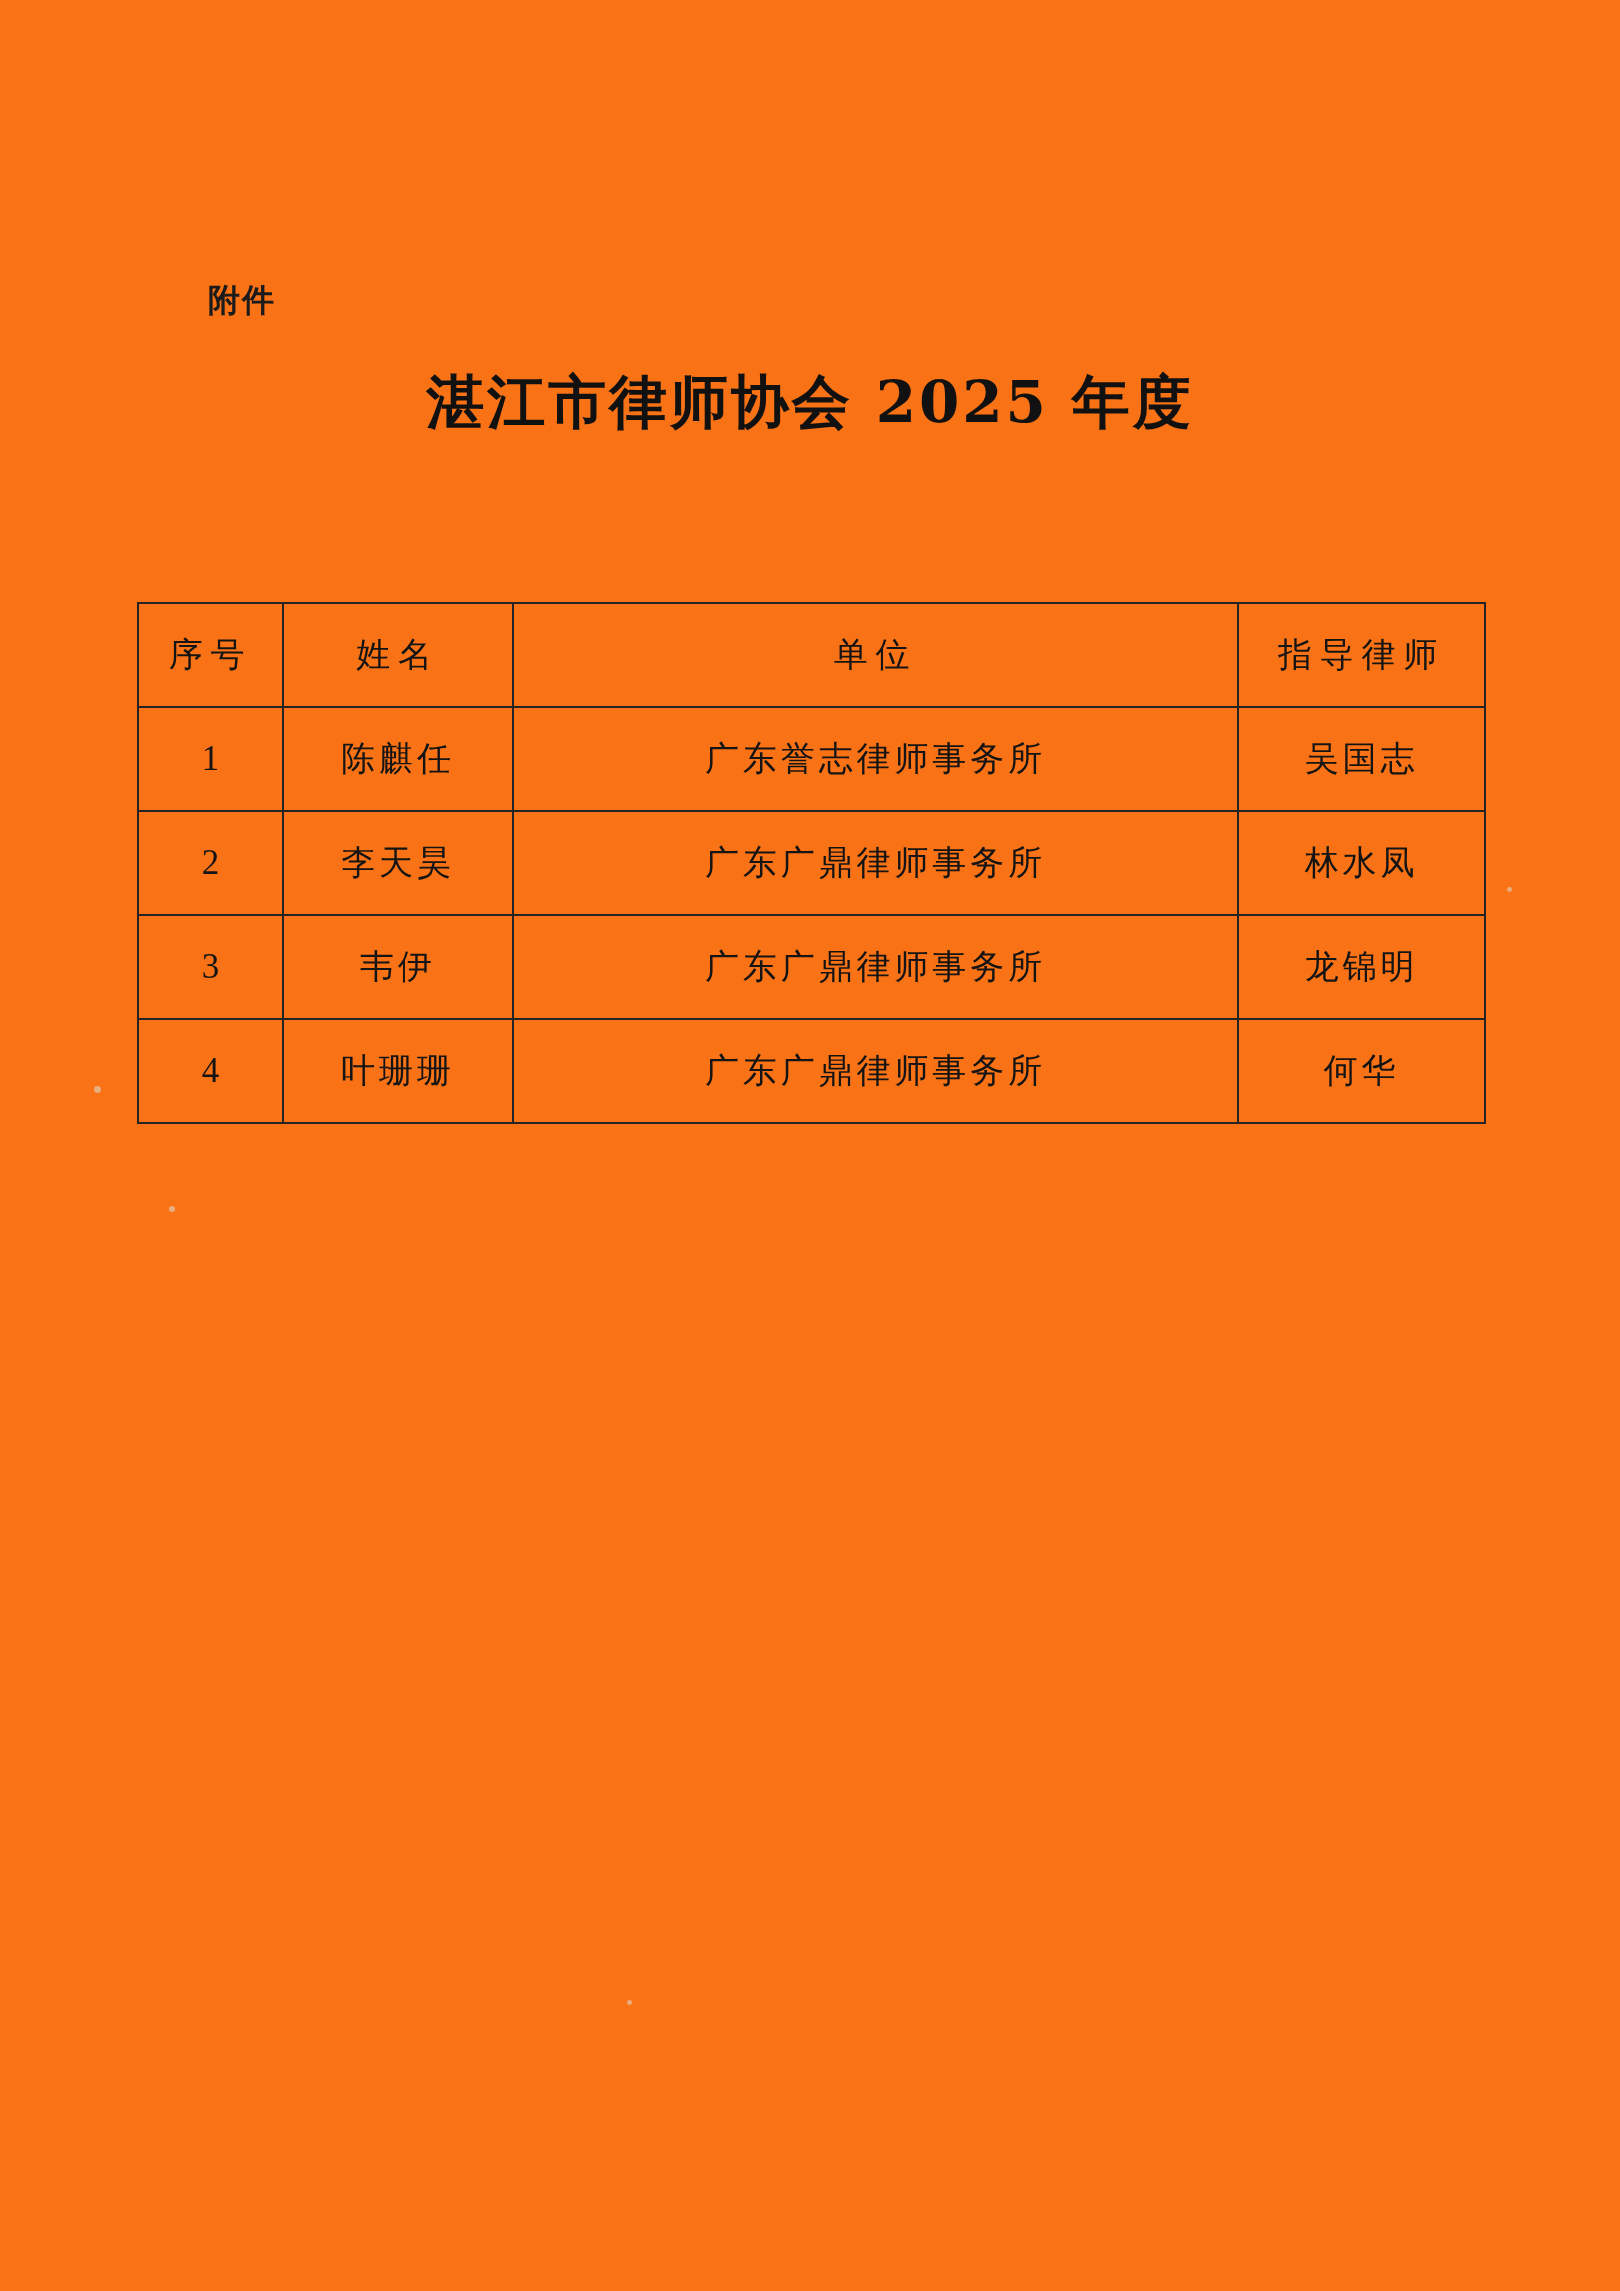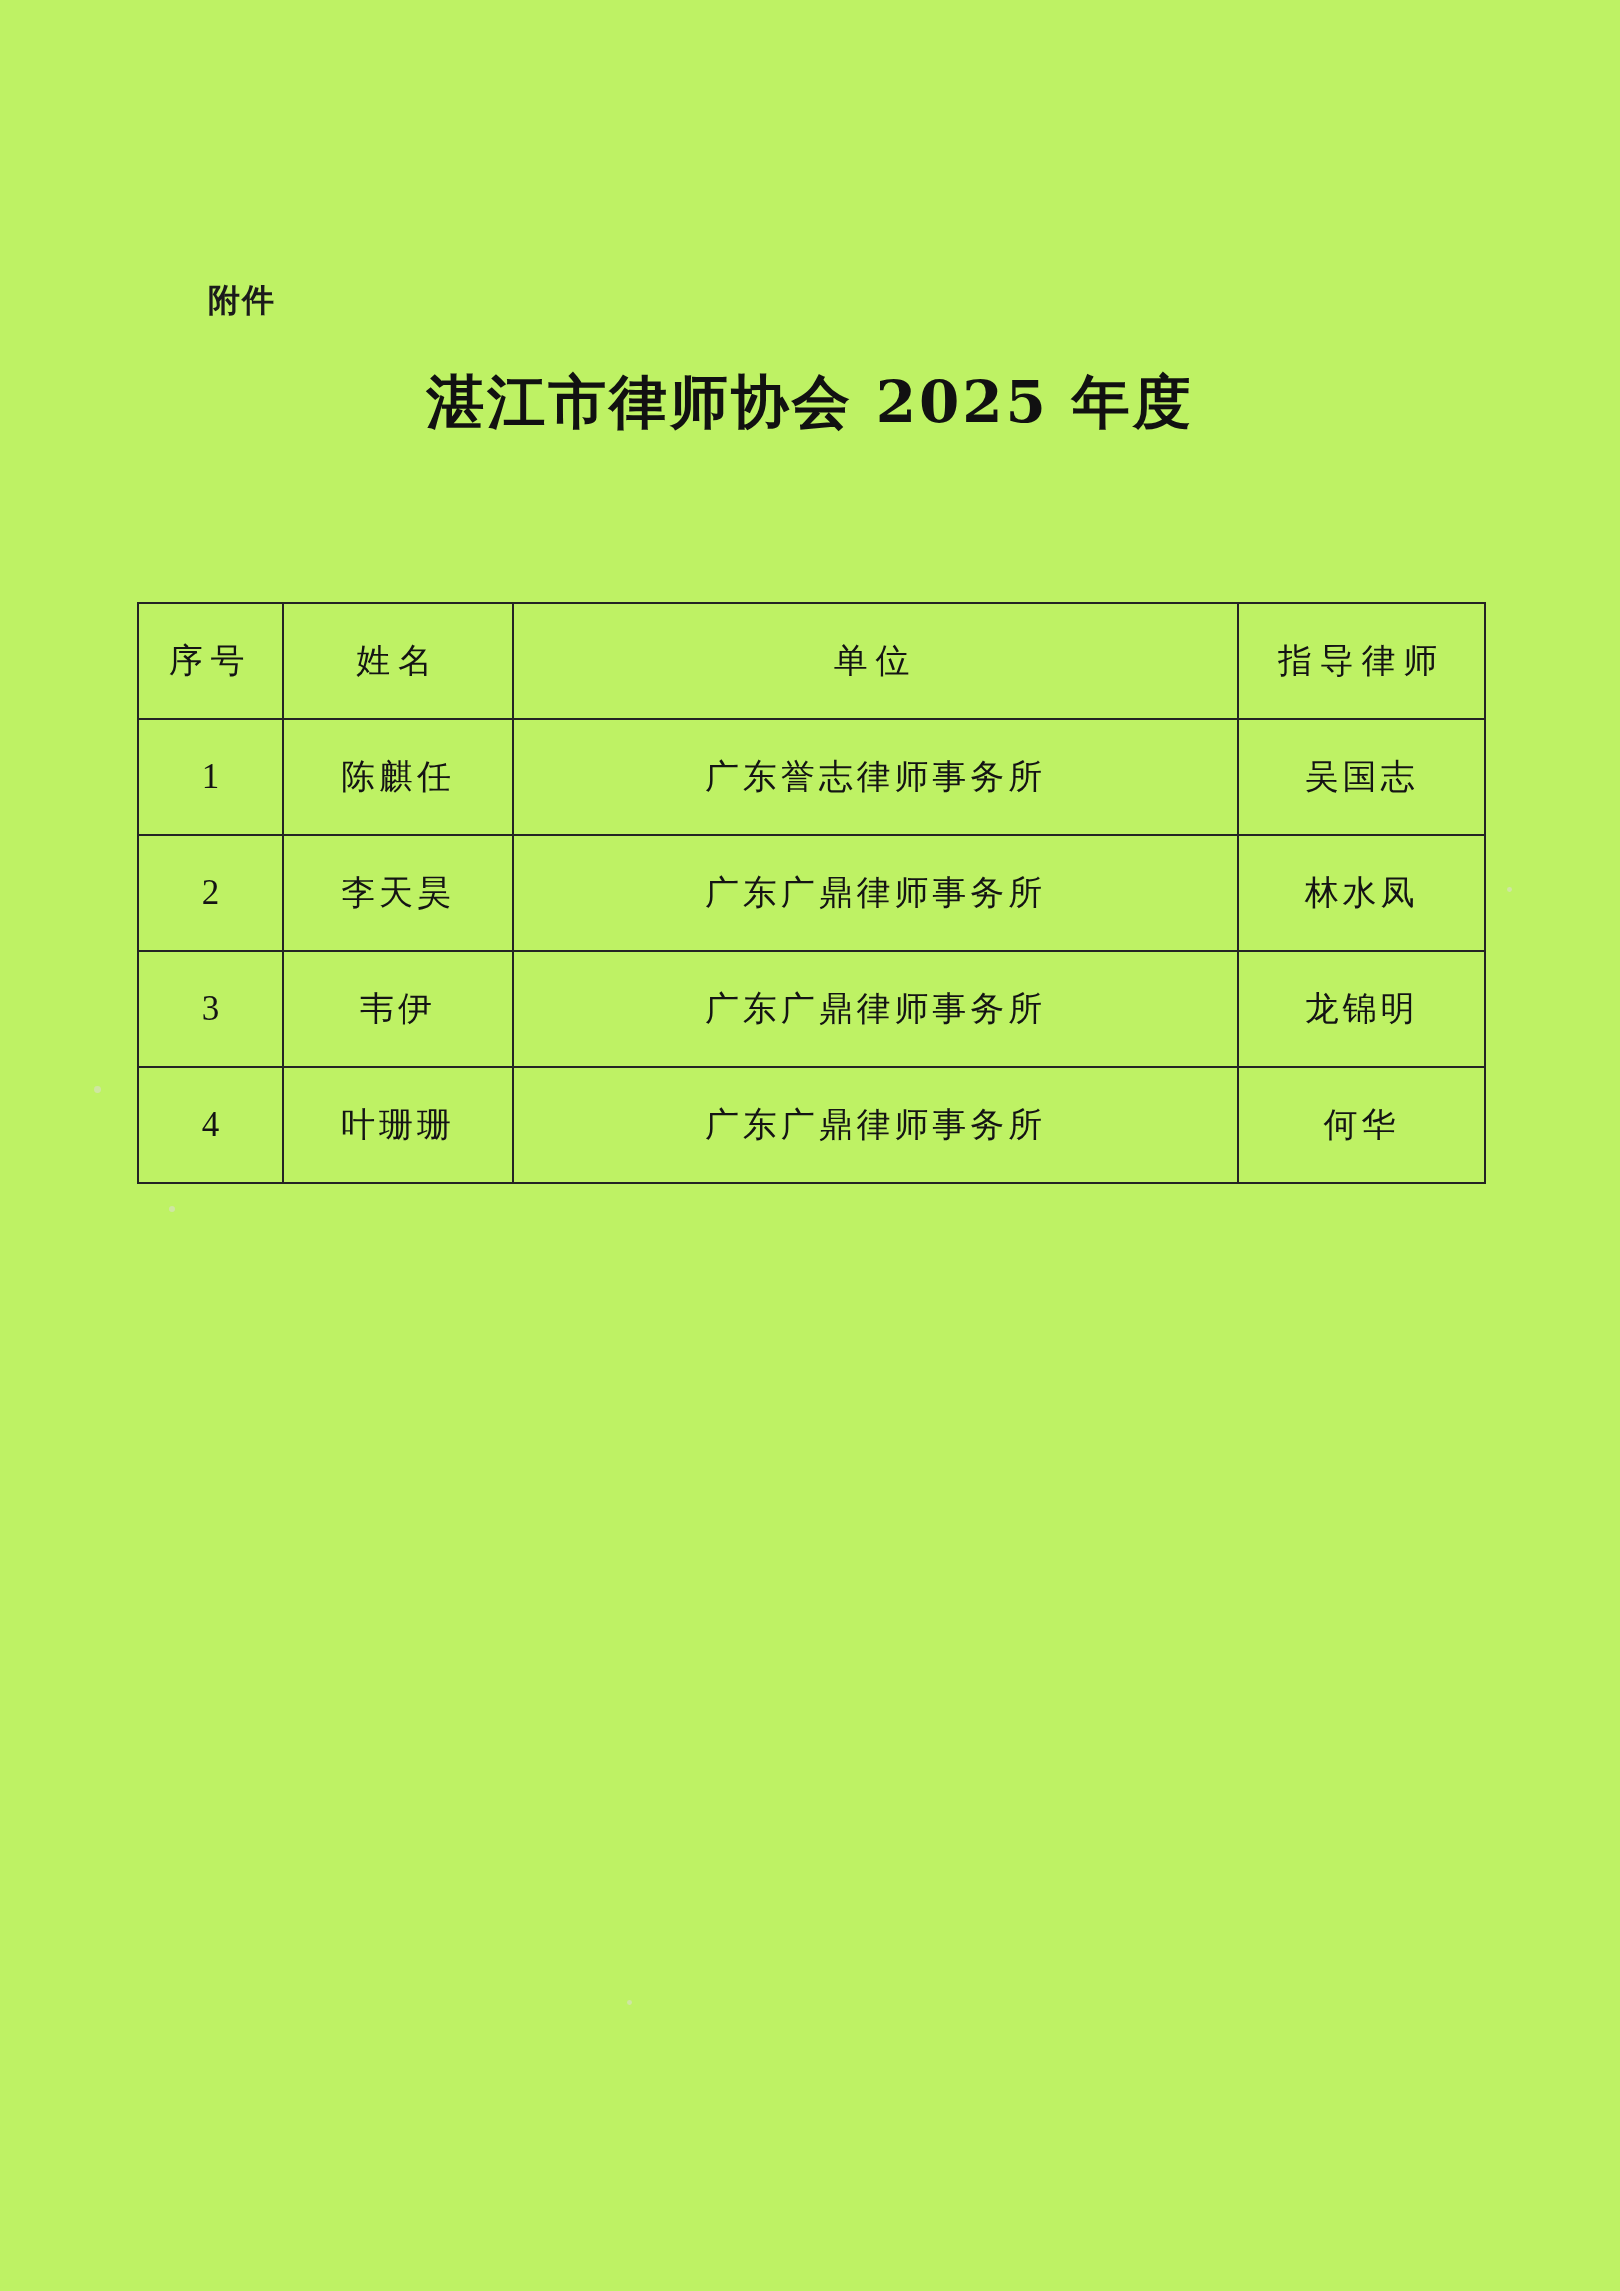--- a/index.html
+++ b/index.html
@@ -7,21 +7,21 @@
     padding: 0;
     background: #ffffff;
   }
   body {
     font-family: "Liberation Serif", serif;
   }
   .page {
     position: relative;
     width: 1620px;
     height: 2292px;
-    background: #bef264;
+    background: #f97316;
     overflow: hidden;
   }
   
   .speck {
     position: absolute;
     background: #dcdcd6;
     border-radius: 50%;
     opacity: .55;
   }
   .label-attachment {
@@ -66,21 +66,21 @@
   table.roster td, table.roster th {
     border: 2px solid #242424;
     height: 94px;
     text-align: center;
     vertical-align: middle;
     font-family: "DejaVu Serif", serif;
     font-size: 34px;
     color: #141414;
     letter-spacing: 3.9px;
     font-weight: 400;
-    padding: 10px;
+    padding: 4px;
   }
   table.roster th {
     font-weight: 400;
     letter-spacing: 7.8px;
   }
   table.roster td.num {
     letter-spacing: 0;
     font-family: "Liberation Serif", serif;
     font-size: 35px;
   }

